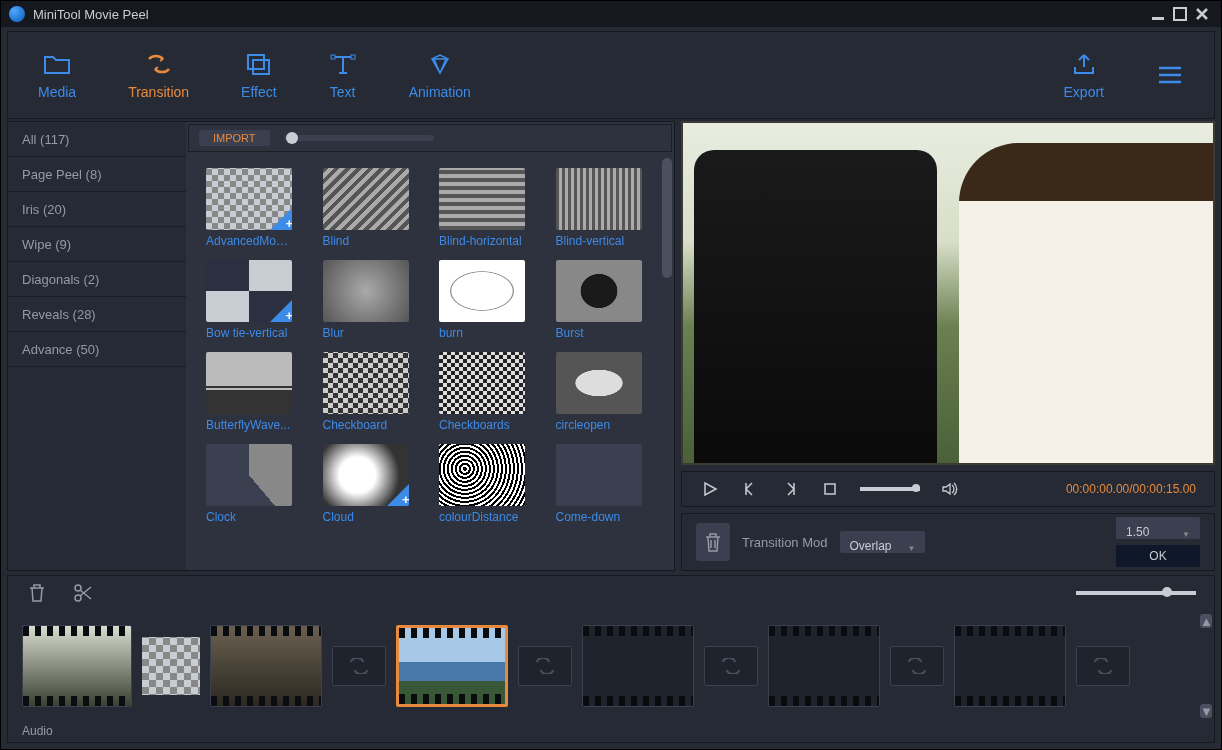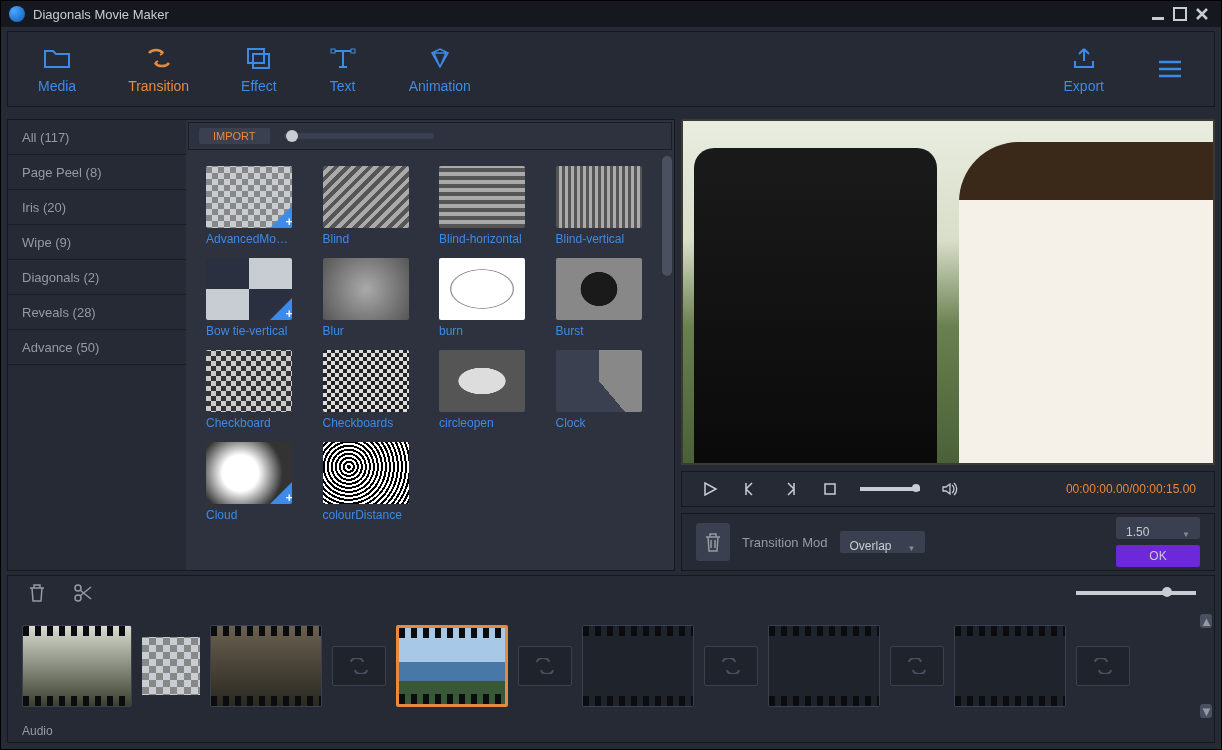--- a/index.html
+++ b/index.html
@@ -2,21 +2,21 @@
 <html><head>
 <meta charset="utf-8">
 <style>
 *{box-sizing:border-box;margin:0;padding:0;font-family:"Segoe UI",Arial,sans-serif;user-select:none}
 body{background:#000;width:1222px;height:750px;overflow:hidden;color:#959aa3;font-size:13px}
 .window{width:1222px;height:750px;background:#252a35;display:flex;flex-direction:column;border:1px solid #000}
 .titlebar{height:26px;background:#15181e;display:flex;align-items:center;padding:0 8px;color:#c8ccd3;font-size:13px}
 .titlebar .logo{width:16px;height:16px;background:radial-gradient(circle at 30% 30%,#4da6ff,#0a5cb3);border-radius:50%;margin-right:8px}
 .titlebar .spacer{flex:1}
 .winbtn{width:22px;height:22px;display:flex;align-items:center;justify-content:center;color:#c8ccd3;cursor:pointer;font-size:15px}
-.toolbar{height:76px;background:#252a35;display:flex;align-items:center;padding:0 30px;gap:52px;border:1px solid #15181e;margin:4px 6px 12px}
+.toolbar{height:88px;background:#252a35;display:flex;align-items:center;padding:0 30px;gap:52px;border:1px solid #15181e;margin:4px 6px 2px}
 .tb-item{display:flex;flex-direction:column;align-items:center;gap:6px;cursor:pointer;color:#3d8be8;font-size:14px}
 .tb-item.active{color:#e88a3d}
 .tb-ico{width:28px;height:28px;display:flex;align-items:center;justify-content:center}
 .tb-spacer{flex:1}
 .main{flex:1;display:flex;gap:6px;padding:0 6px;min-height:0}
 .left{width:668px;display:flex;border:1px solid #15181e;background:#fca5a5}
 .categories{width:178px;background:#252a35;display:flex;flex-direction:column}
 .cat-item{height:35px;display:flex;align-items:center;padding:0 14px;border-bottom:1px solid #1a1d24;cursor:pointer;font-size:13px}
 .browser{flex:1;display:flex;flex-direction:column;background:#2d323e;min-width:0}
 .browser-top{height:28px;background:#2d323e;display:flex;align-items:center;padding:0 10px;gap:14px;border:1px solid #1a1d24;margin:2px}
@@ -35,21 +35,21 @@
 .preview{flex:1;background:#000;border:2px solid #3d3a35;position:relative;overflow:hidden}
 .controls{height:36px;background:#252a35;border:1px solid #15181e;display:flex;align-items:center;padding:4px 18px;gap:20px;font-size:12px}
 .ctrl-ico{width:20px;height:20px;display:flex;align-items:center;justify-content:center;color:#c8ccd3;cursor:pointer}
 .vol-bar{width:60px;height:4px;background:#c8ccd3;position:relative}
 .vol-bar::after{content:"";position:absolute;right:0;top:-3px;width:8px;height:8px;background:#c8ccd3;border-radius:50%}
 .timecode{color:#e88a3d;margin-left:auto;font-size:12px}
 .mode-panel{height:58px;background:#252a35;border:1px solid #15181e;display:flex;align-items:center;padding:0 14px;gap:12px}
 .trash-btn{width:34px;height:38px;background:#3a4050;border-radius:3px;display:flex;align-items:center;justify-content:center;cursor:pointer}
 .select{background:#3a4050;height:22px;padding:0 10px;display:flex;align-items:flex-end;gap:16px;border-radius:2px;cursor:pointer;font-size:12px;color:#c8ccd3}
 .select .arrow{font-size:8px;color:#888}
-.ok-btn{background:#6d28d9;width:84px;height:22px;display:flex;align-items:center;justify-content:center;border-radius:2px;cursor:pointer;font-size:12px;color:#c8ccd3}
+.ok-btn{background:#0f172a;width:84px;height:22px;display:flex;align-items:center;justify-content:center;border-radius:2px;cursor:pointer;font-size:12px;color:#c8ccd3}
 .timeline{height:168px;margin:4px 6px 6px;border:1px solid #15181e;background:#252a35;display:flex;flex-direction:column}
 .tl-tools{height:34px;display:flex;align-items:center;padding:0 18px;gap:24px}
 .tl-tool{width:22px;height:22px;display:flex;align-items:center;justify-content:center;cursor:pointer;color:#959aa3}
 .tl-zoom{width:120px;height:4px;background:#c8ccd3;margin-left:auto;position:relative}
 .tl-zoom::after{content:"";position:absolute;right:24px;top:-4px;width:10px;height:10px;background:#c8ccd3;border-radius:50%}
 .tl-track{flex:1;display:flex;align-items:center;padding:0 14px;gap:10px;overflow:hidden;position:relative}
 .clip{height:82px;background:#1a1d24;border:1px solid #3a4050;border-radius:2px;position:relative;overflow:hidden}
 .clip.selected{border:3px solid #e88a3d}
 .clip .film-holes{position:absolute;left:0;right:0;height:10px;background:repeating-linear-gradient(90deg,#0a0c10 0 6px,transparent 6px 12px)}
 .clip .film-holes.top{top:0}
@@ -62,21 +62,21 @@
 .groom{position:absolute;left:2%;top:8%;width:46%;height:92%;background:linear-gradient(180deg,#1a1a1a,#0a0a0a);border-radius:20px 20px 0 0}
 .bride{position:absolute;right:0;top:6%;width:48%;height:94%;background:linear-gradient(180deg,#3a2818 0 18%,#f5f0e8 18% 100%);border-radius:60px 0 0 0}
 </style>
 </head>
 <body>
 
 <div class="window">
 
   <div class="titlebar">
     <div class="logo"></div>
-    <span>Diagonals Movie Maker</span>
+    <span>MiniTool Movie Peel</span>
     <div class="spacer"></div>
     <div class="winbtn">
         <svg width="14" height="14" viewBox="0 0 14 14">
           <rect x="1" y="10" width="12" height="3" fill="currentColor"></rect>
         </svg>
       </div>
     <div class="winbtn">
         <svg width="14" height="14" viewBox="0 0 14 14">
           <rect x="1" y="1" width="12" height="12" stroke="currentColor" fill="none" stroke-width="2"></rect>
         </svg>
@@ -199,20 +199,24 @@
               </div>
               <div class="thumb">
                 <div class="thumb-img" style="background: radial-gradient(70% 60%, rgb(255, 255, 255) 50%, rgb(136, 136, 136) 52%, rgb(255, 255, 255) 54%);"></div>
                 <div class="thumb-label">burn</div>
               </div>
               <div class="thumb">
                 <div class="thumb-img" style="background: radial-gradient(35% 45%, rgb(26, 26, 26) 60%, rgb(136, 136, 136) 62%);"></div>
                 <div class="thumb-label">Burst</div>
               </div>
               <div class="thumb">
+                <div class="thumb-img" style="background: linear-gradient(rgb(187, 187, 187) 0px, rgb(187, 187, 187) 55%, rgb(51, 51, 51) 55%, rgb(51, 51, 51) 58%, rgb(187, 187, 187) 58%, rgb(187, 187, 187) 62%, rgb(51, 51, 51) 62%);"></div>
+                <div class="thumb-label">ButterflyWave...</div>
+              </div>
+              <div class="thumb">
                 <div class="thumb-img" style="background: repeating-conic-gradient(rgb(51, 51, 51) 0deg, rgb(51, 51, 51) 25%, rgb(204, 204, 204) 0deg, rgb(204, 204, 204) 50%) 0px center / 10px 10px;"></div>
                 <div class="thumb-label">Checkboard</div>
               </div>
               <div class="thumb">
                 <div class="thumb-img" style="background: repeating-conic-gradient(rgb(34, 34, 34) 0deg, rgb(34, 34, 34) 25%, rgb(221, 221, 221) 0deg, rgb(221, 221, 221) 50%) 0px center / 8px 8px;"></div>
                 <div class="thumb-label">Checkboards</div>
               </div>
               <div class="thumb">
                 <div class="thumb-img" style="background: radial-gradient(45% 35%, rgb(221, 221, 221) 60%, rgb(85, 85, 85) 62%);"></div>
                 <div class="thumb-label">circleopen</div>
@@ -223,20 +227,24 @@
               </div>
               <div class="thumb">
                 <div class="thumb-img" style="background: radial-gradient(circle at 40% 50%, rgb(255, 255, 255) 30%, rgb(51, 51, 51) 70%);">
                   <div class="plus-badge"></div>
                 </div>
                 <div class="thumb-label">Cloud</div>
               </div>
               <div class="thumb">
                 <div class="thumb-img" style="background: repeating-radial-gradient(circle at 30% 40%, rgb(0, 0, 0) 0px, rgb(0, 0, 0) 2px, rgb(255, 255, 255) 2px, rgb(255, 255, 255) 4px), repeating-radial-gradient(circle at 70% 60%, rgb(255, 255, 255) 0px, rgb(255, 255, 255) 2px, rgb(0, 0, 0) 2px, rgb(0, 0, 0) 5px);"></div>
                 <div class="thumb-label">colourDistance</div>
+              </div>
+              <div class="thumb">
+                <div class="thumb-img" style="background: linear-gradient(rgb(58, 64, 80) 50%, rgb(58, 64, 80) 50%);"></div>
+                <div class="thumb-label">Come-down</div>
               </div>
             </div>
           <div class="scrollbar"></div>
         </div>
       </div>
     </div>
 
     <div class="right">
       <div class="preview">
         <div class="preview-scene">

